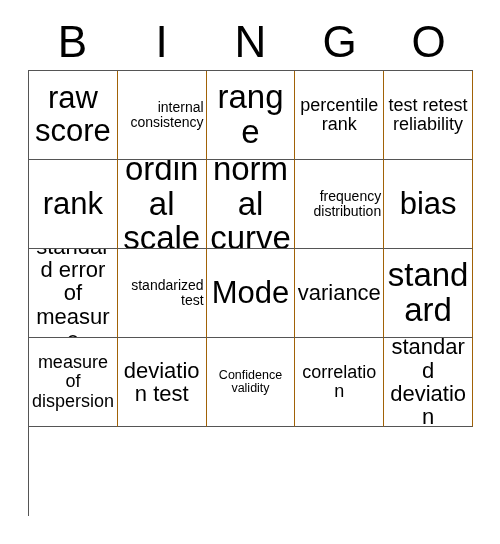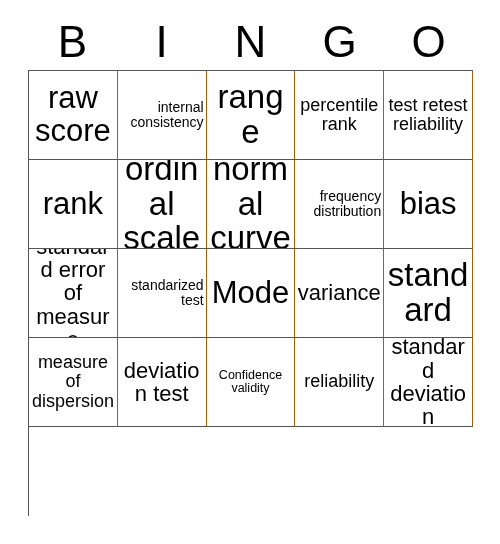--- a/index.html
+++ b/index.html
@@ -154,20 +154,20 @@
         <span class="cell-text">measure of dispersion</span>
       </div>
 
     <div class="cell sz-md">
         <span class="cell-text">deviation test</span>
       </div>
     <div class="cell sz-xxs">
         <span class="cell-text">Confidence validity</span>
       </div>
     <div class="cell sz-sm">
-        <span class="cell-text">reliability</span>
+        <span class="cell-text">correlation</span>
       </div>
     <div class="cell sz-md">
         <span class="cell-text">standard deviation</span>
       </div>
   </div>
 
 </div>
 
 </body></html>

